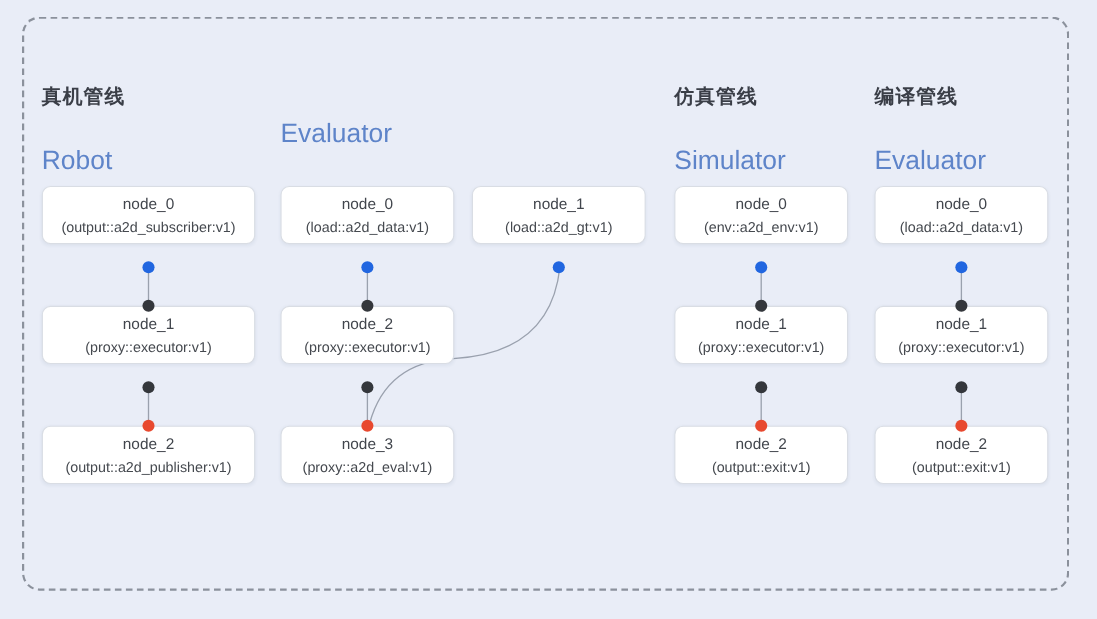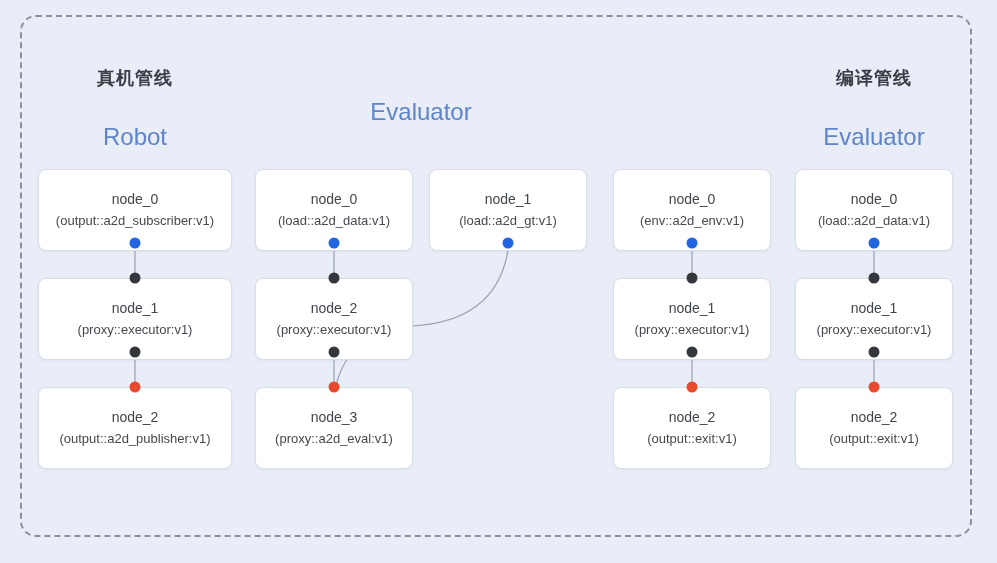--- a/index.html
+++ b/index.html
@@ -21,32 +21,32 @@
   }
   svg.edges {
     position: absolute; left: 0; top: 0; width: 997px; height: 563px;
     z-index: 1;
   }
   svg.dots {
     position: absolute; left: 0; top: 0; width: 997px; height: 563px;
     z-index: 3; pointer-events: none;
   }
   .pipeline-header {
-    position: absolute; top: 66px; text-align: center; z-index: 2;
+    position: absolute; top: 76px; z-index: 2;
   }
   .cn-title {
     font-size: 18px; font-weight: bold; color: #3a3e47;
     line-height: 25px; letter-spacing: 1px;
   }
   .en-title {
     font-size: 24px; font-weight: 400; color: #5e84c9;
     line-height: 25px; margin-top: 33px;
   }
   .node {
-    position: absolute; height: 82px; box-sizing: border-box;
+    position: absolute; height: 53px; box-sizing: border-box;
     background: #ffffff;
     border: 1px solid #d9dde4;
     border-radius: 8px;
     box-shadow: 0 1px 3px rgba(40, 60, 110, 0.06);
     display: flex; flex-direction: column;
     align-items: center; justify-content: center;
     z-index: 2;
     text-align: center;
   }
   .node-name {
@@ -78,20 +78,24 @@
     <line x1="874" y1="243" x2="874" y2="278" stroke-width="1.2" stroke="#9aa1ae"></line>
     <line x1="874" y1="352" x2="874" y2="387" stroke-width="1.2" stroke="#9aa1ae"></line>
   </svg>
 
   <div class="pipeline-header" style="left:38px;width:194px">
     <div class="cn-title">真机管线</div>
     <div class="en-title">Robot</div>
   </div>
   <div class="pipeline-header" style="left:255px;width:332px">
     <div class="en-title">Evaluator</div>
+  </div>
+  <div class="pipeline-header" style="left:613px;width:158px">
+    <div class="cn-title">仿真管线</div>
+    <div class="en-title">Simulator</div>
   </div>
   <div class="pipeline-header" style="left:795px;width:158px">
     <div class="cn-title">编译管线</div>
     <div class="en-title">Evaluator</div>
   </div>
 
   <div class="node" style="left:38px;top:169px;width:194px">
     <div class="node-name">node_0</div>
     <div class="node-impl">(output::a2d_subscriber:v1)</div>
   </div>

